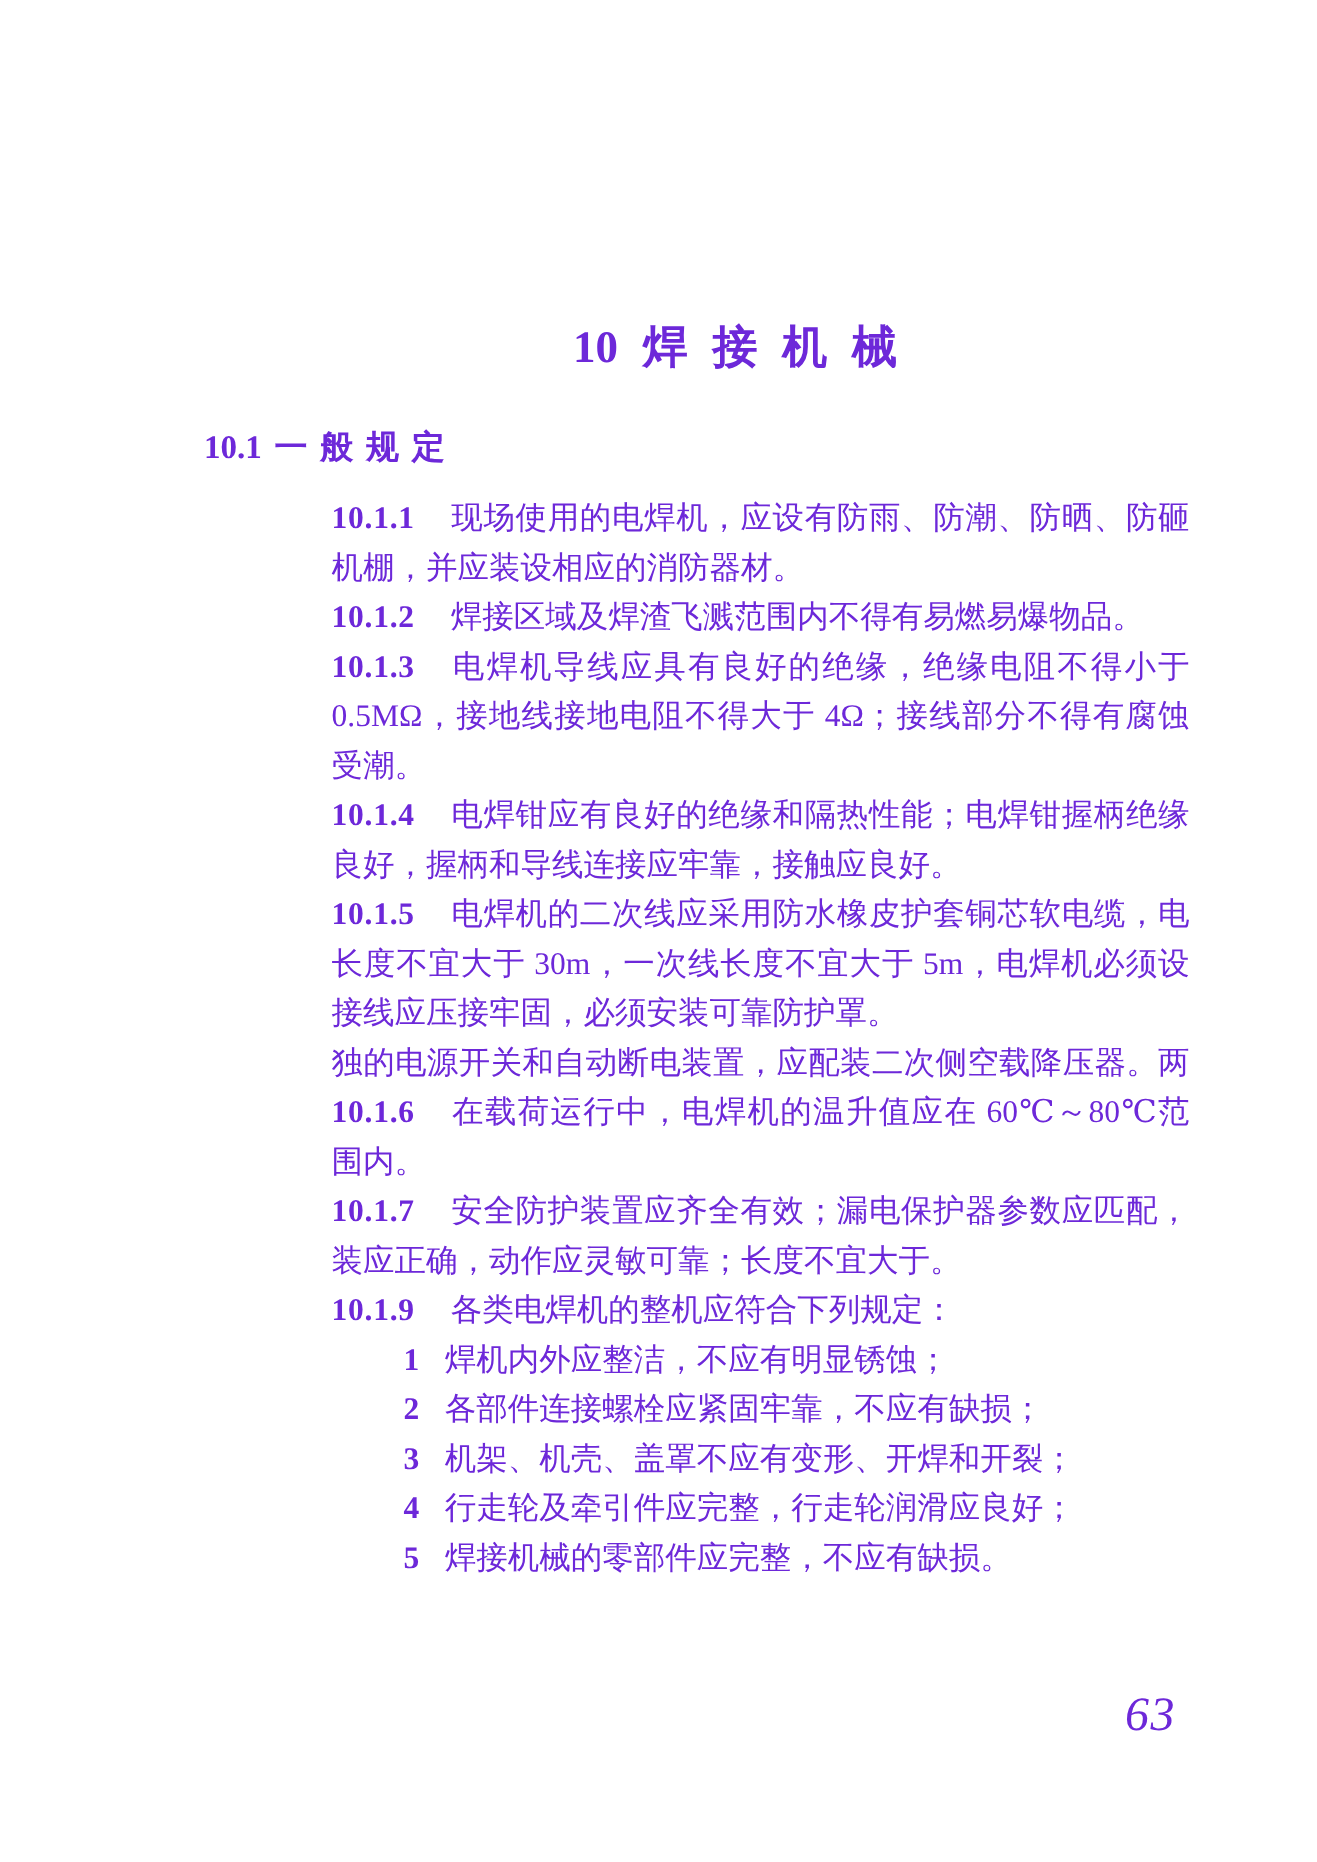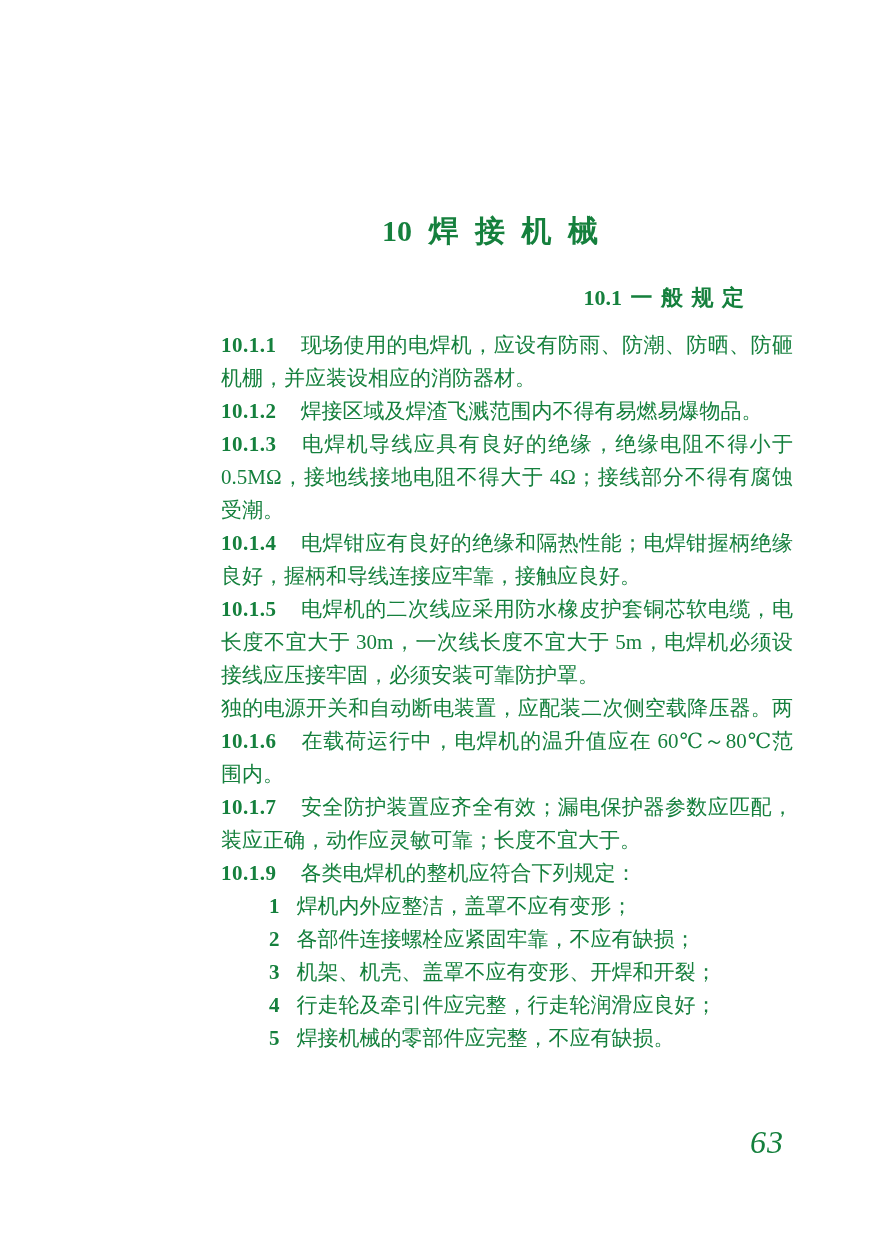--- a/index.html
+++ b/index.html
@@ -2,36 +2,36 @@
 <html><head>
 <meta charset="utf-8">
 <style>
   html, body { margin: 0; padding: 0; background: #e8e8e8; }
   .page {
     position: relative;
     width: 878px;
     height: 1241px;
     background: #ffffff;
     font-family: "Liberation Serif", "DejaVu Serif", serif;
-    color: #15803d;
+    color: #6d28d9;
     overflow: hidden;
   }
   .chapter-heading {
     position: absolute;
     left: 186px; top: 211px; width: 608px;
     text-align: center;
     font-size: 30px;
     font-weight: bold;
     word-spacing: 9px;
     white-space: nowrap;
   }
   .section-heading {
     position: absolute;
     left: 136px; top: 283px; width: 608px;
-    text-align: right;
+    text-align: left;
     font-size: 22px;
     font-weight: bold;
     word-spacing: 3px;
     white-space: nowrap;
   }
   .body-text {
     position: absolute;
     left: 185px; top: 329px; width: 608px;
     font-size: 21px;
     line-height: 33px;
@@ -111,21 +111,21 @@
       <span class="clause-num">10.1.7</span><span>安全防护装置应齐全有效；漏电保护器参数应匹配，安</span>
     </div>
     <div class="line">装应正确，动作应灵敏可靠；长度不宜大于。</div>
 
 
     <div class="line">
       <span class="clause-num">10.1.9</span><span>各类电焊机的整机应符合下列规定：</span>
     </div>
 
     <div class="line list-line">
-      <span class="list-num">1</span><span>焊机内外应整洁，盖罩不应有变形；</span>
+      <span class="list-num">1</span><span>焊机内外应整洁，不应有明显锈蚀；</span>
     </div>
     <div class="line list-line">
       <span class="list-num">2</span><span>各部件连接螺栓应紧固牢靠，不应有缺损；</span>
     </div>
     <div class="line list-line">
       <span class="list-num">3</span><span>机架、机壳、盖罩不应有变形、开焊和开裂；</span>
     </div>
     <div class="line list-line">
       <span class="list-num">4</span><span>行走轮及牵引件应完整，行走轮润滑应良好；</span>
     </div>

